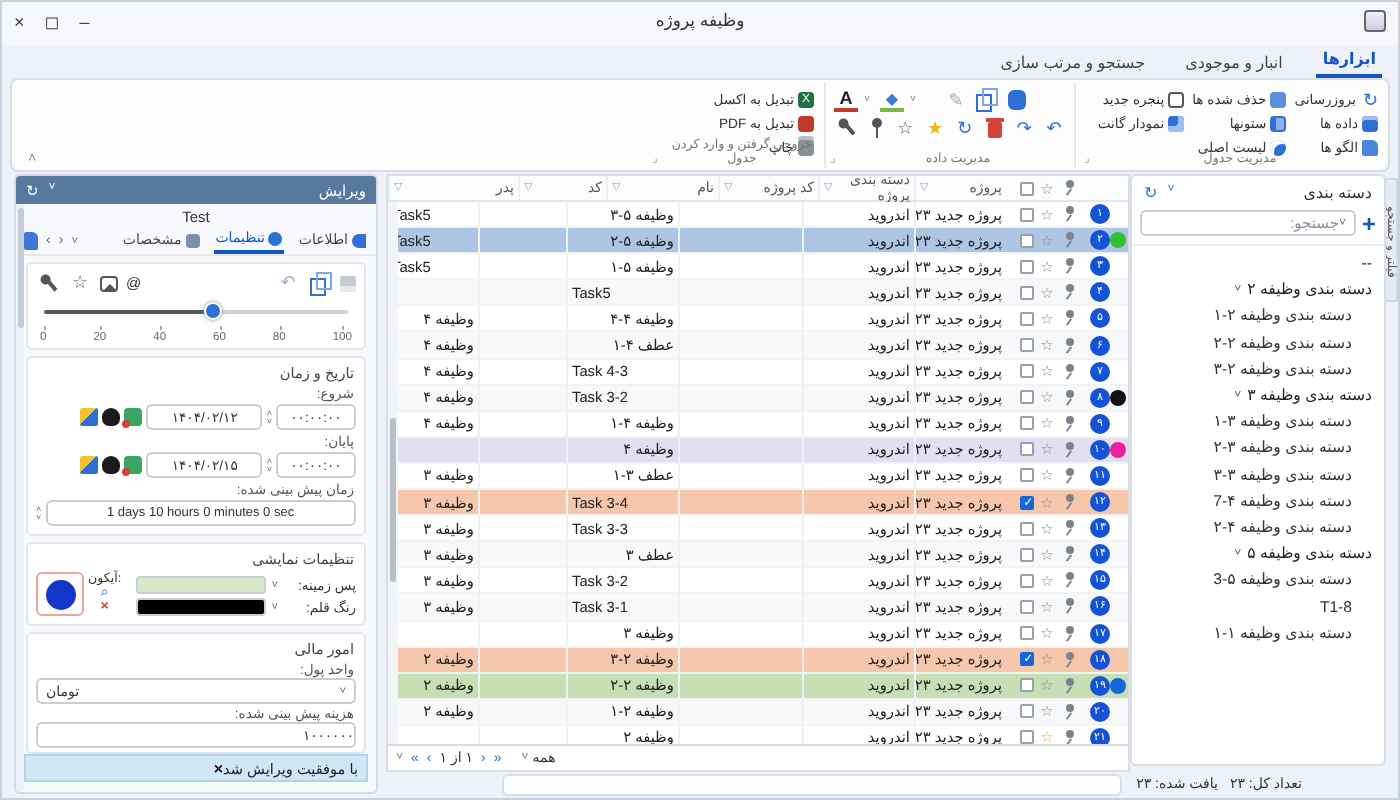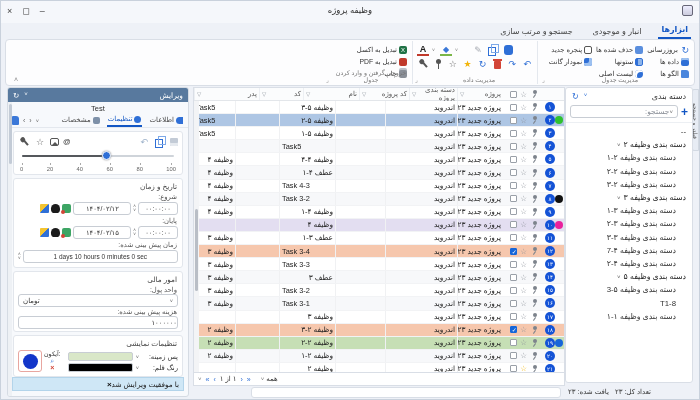--- a/index.html
+++ b/index.html
@@ -105,21 +105,21 @@
   .cbx{width:7px;height:7px;border:1px solid #9aa0a8;border-radius:1px;background:#fff;position:relative;}
   .cbx.checked{background:#1766d9;border-color:#1766d9;}
   .cbx.checked::before{content:"✓";color:#fff;font-size:6px;position:absolute;top:-1px;left:0.5px;}
   .rstar{font-size:7.5px;color:#8a8f98;line-height:7px;}
   .rstar.filled{color:#f2b50c;}
   .rpin{position:relative;width:8px;height:8px;}
   .rpin::before{content:"";position:absolute;width:4px;height:4px;border-radius:50%;background:#7d838c;top:0;left:3px;}
   .rpin::after{content:"";position:absolute;width:1px;height:4px;background:#7d838c;top:4px;left:4px;transform:rotate(35deg);}
   .cell{padding:0 2px;border-left:1px solid #f0f1f3;height:100%;display:flex;align-items:center;overflow:hidden;white-space:nowrap;}
   .c-project{width:46px;flex:none;}
-  .c-cat{width:72px;flex:none;}
+  .c-cat{width:56px;flex:none;margin-left:12px;}
   .c-pcode{width:50px;flex:none;}
   .c-name{width:56px;flex:none;}
   .c-code{width:44px;flex:none;}
   .c-parent{flex:1;border-left:none;}
   .tbl-scroll{position:absolute;left:0px;top:13px;bottom:0;width:5px;background:#f3f4f6;}
   .tbl-thumb{position:absolute;top:40%;height:30%;width:3px;left:1px;background:#b9bec6;border-radius:2px;}
 
   
   .pagination{position:absolute;left:192px;width:372px;bottom:13px;height:13px;background:#fff;border:1px solid #d9dee6;border-top:none;display:flex;align-items:center;direction:ltr;padding:0 4px;gap:4px;font-size:7px;color:#2f6fd6;}
   .pagination .muted{color:#777;font-size:6px;}
@@ -962,31 +962,20 @@
       <div class="dt-row">
         <span class="inp est-inp" style="flex:1;">1 days 10 hours 0 minutes 0 sec</span>
         <span class="spin">
             <span>˄</span>
             <span>˅</span>
           </span>
       </div>
     </div>
 
     <div class="ep-card">
-      <div class="sec-title">امور مالی</div>
-      <div class="fld-label">واحد پول:</div>
-      <div class="sel">
-        <span class="caret">˅</span>
-        <span>تومان</span>
-      </div>
-      <div class="fld-label">هزینه پیش بینی شده:</div>
-      <div class="inp" style="justify-content:flex-start;">۱۰۰۰۰۰۰</div>
-    </div>
-
-    <div class="ep-card">
       <div class="sec-title">تنظیمات نمایشی</div>
       <div class="disp-grid">
         <div class="disp-right">
           <div class="swatch-row">
             <span class="lbl">پس زمینه:</span>
             <span class="sw-caret">˅</span>
             <span class="swatch" id="bg-swatch" style="background: rgb(217, 231, 200);"></span>
           </div>
           <div class="swatch-row">
             <span class="lbl">رنگ قلم:</span>
@@ -1000,20 +989,31 @@
           </div>
           <div class="icon-side">
             <span class="lbl">آیکون:</span>
             <span class="zoom-ic">⌕</span>
             <span class="x-ic">×</span>
           </div>
         </div>
       </div>
     </div>
 
+    <div class="ep-card">
+      <div class="sec-title">امور مالی</div>
+      <div class="fld-label">واحد پول:</div>
+      <div class="sel">
+        <span class="caret">˅</span>
+        <span>تومان</span>
+      </div>
+      <div class="fld-label">هزینه پیش بینی شده:</div>
+      <div class="inp" style="justify-content:flex-start;">۱۰۰۰۰۰۰</div>
+    </div>
+
     <div class="ep-toast">
       <span>با موفقیت ویرایش شد</span>
       <span class="x">×</span>
     </div>
     <div class="ep-scroll">
         <div class="thumb"></div>
       </div>
   </div>
 
 </div>

